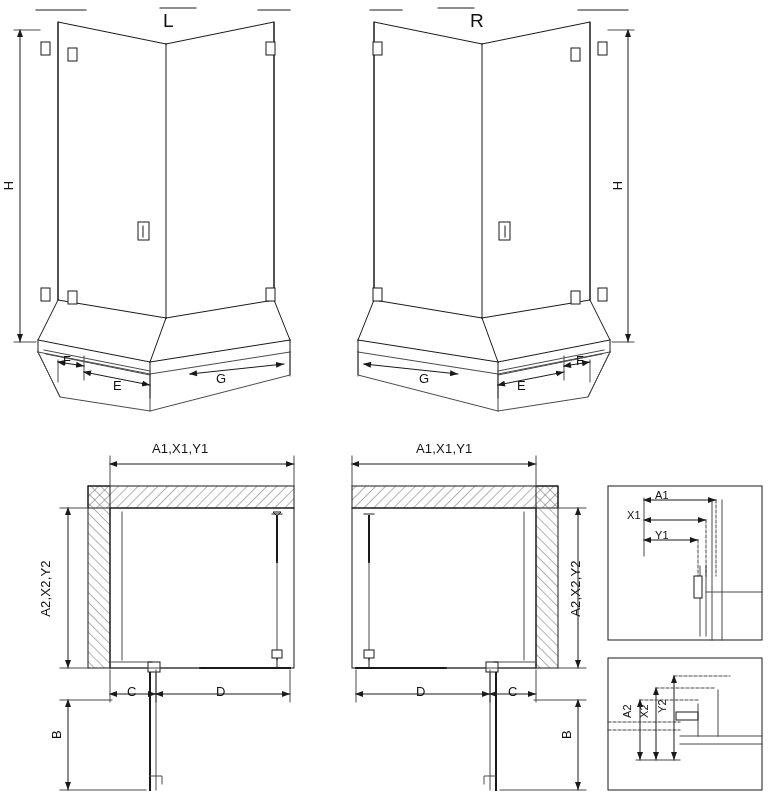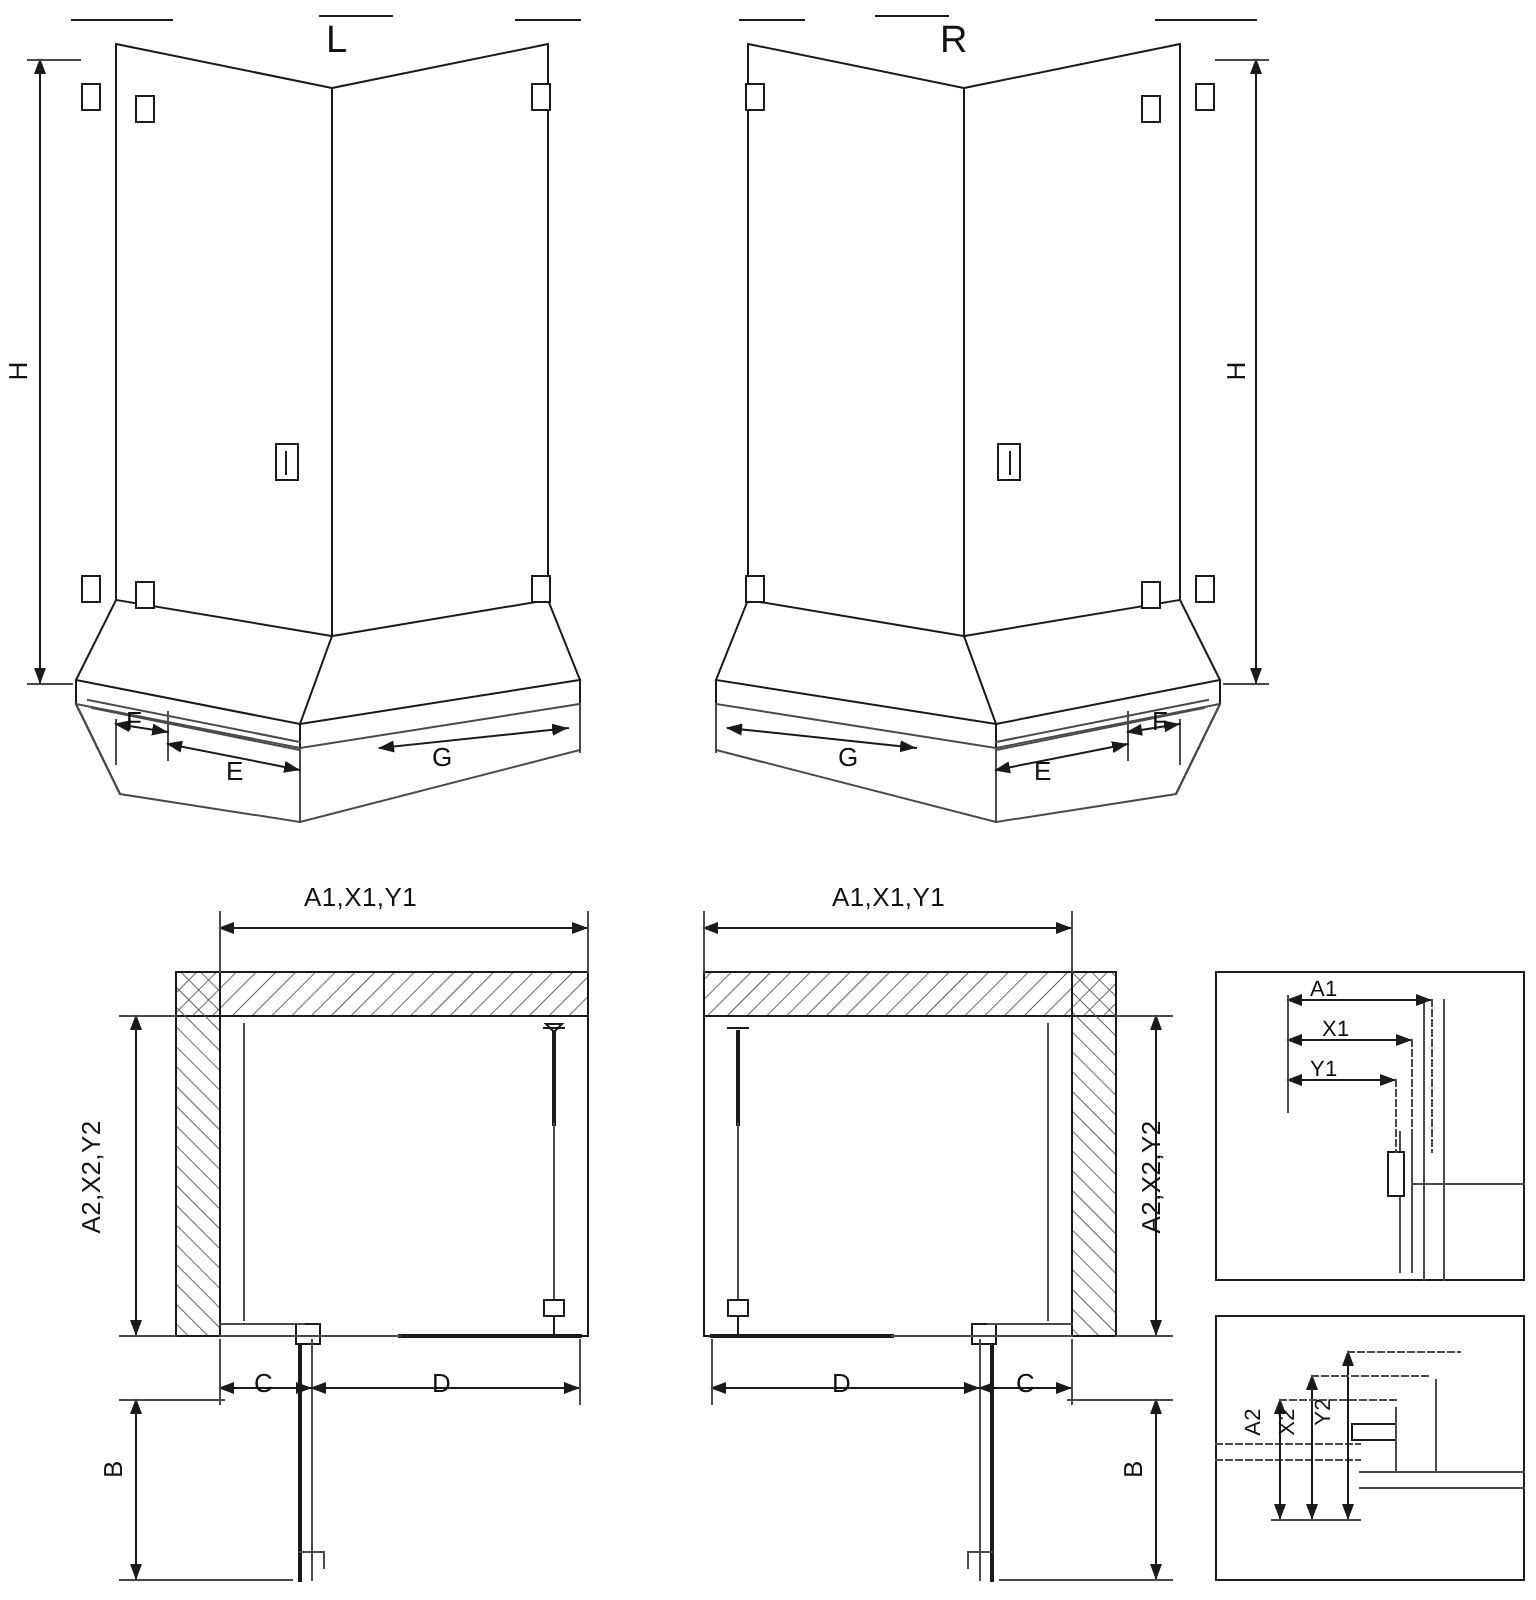--- a/index.html
+++ b/index.html
@@ -330,20 +330,20 @@
 
   <div class="lbl" style="left:127px; top:684px;">C</div>
   <div class="lbl" style="left:216px; top:684px;">D</div>
   <div class="lbl" style="left:416px; top:684px;">D</div>
   <div class="lbl" style="left:508px; top:684px;">C</div>
 
   <div class="lbl vert" style="left:52px; top:727px;">B</div>
   <div class="lbl vert" style="left:562px; top:727px;">B</div>
 
   <div class="lbl small" style="left:655px; top:489px;">A1</div>
-  <div class="lbl small" style="left:661px; top:509px;">X1</div>
+  <div class="lbl small" style="left:627px; top:509px;">X1</div>
   <div class="lbl small" style="left:655px; top:529px;text-align:right;">Y1</div>
 
   <div class="lbl small vert" style="left:620px; top:705px;">A2</div>
   <div class="lbl small vert" style="left:637px; top:705px;">X2</div>
   <div class="lbl small vert" style="left:655px; top:700px;">Y2</div>
 
 </div>
 
 </body></html>

